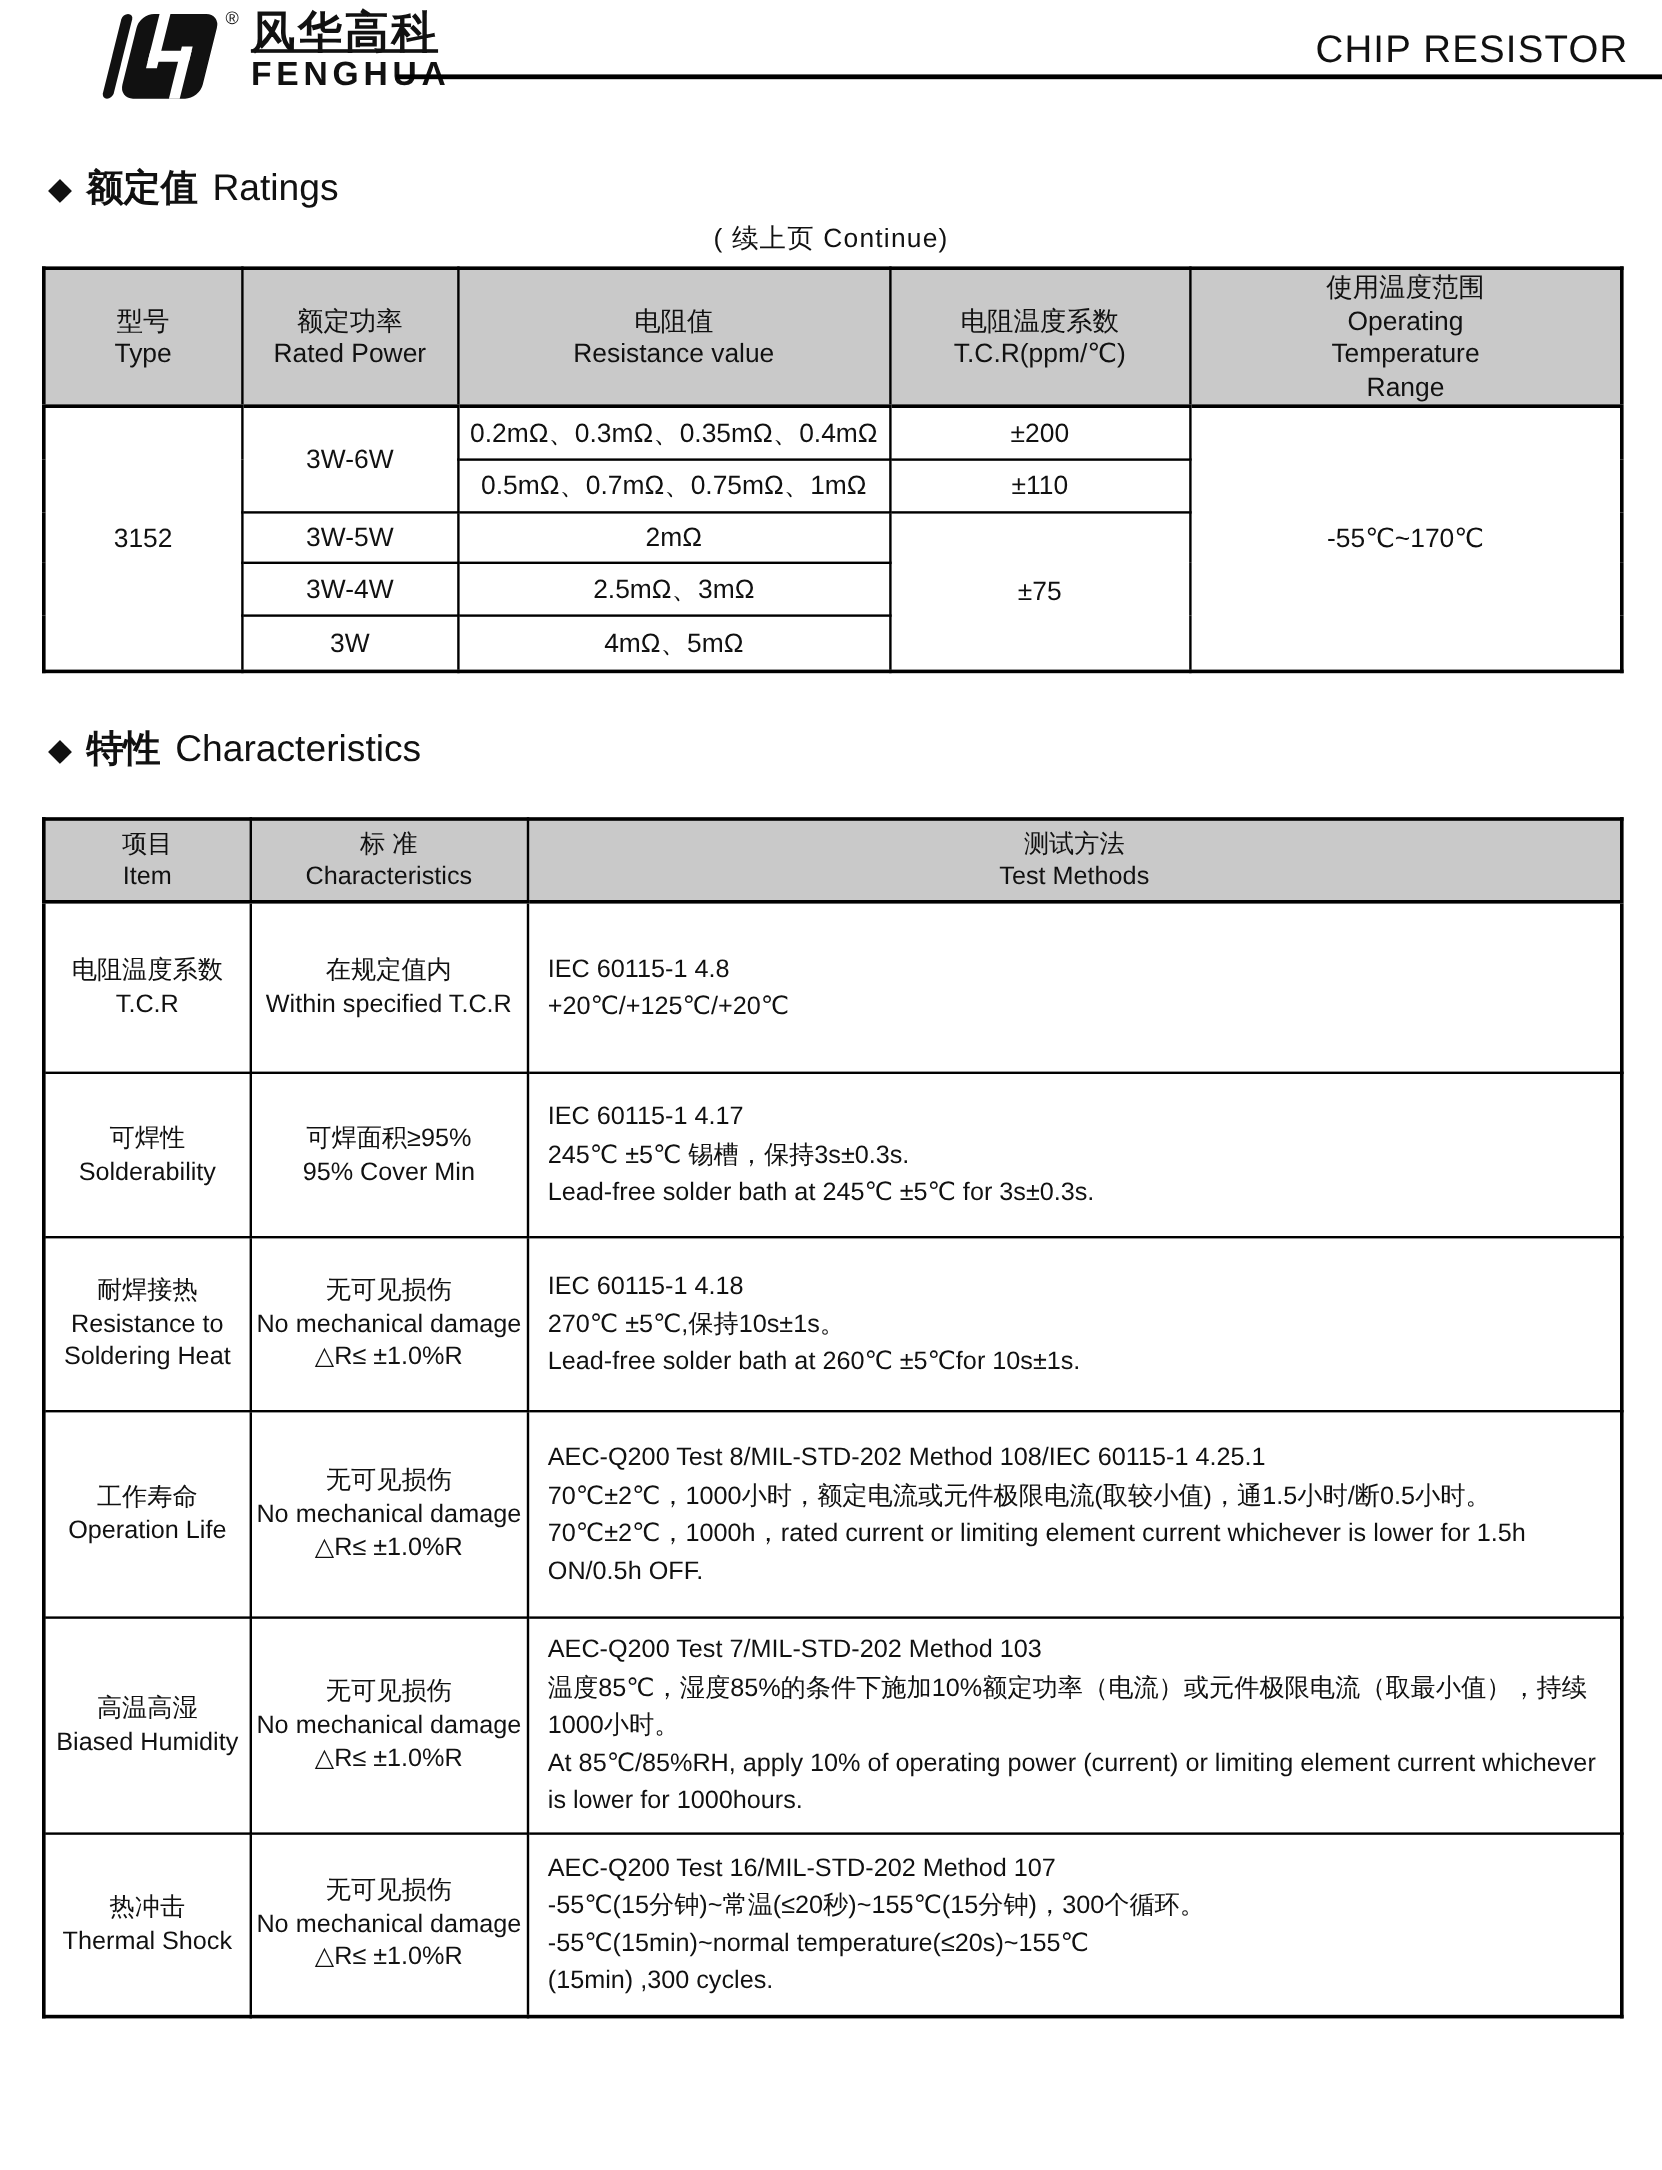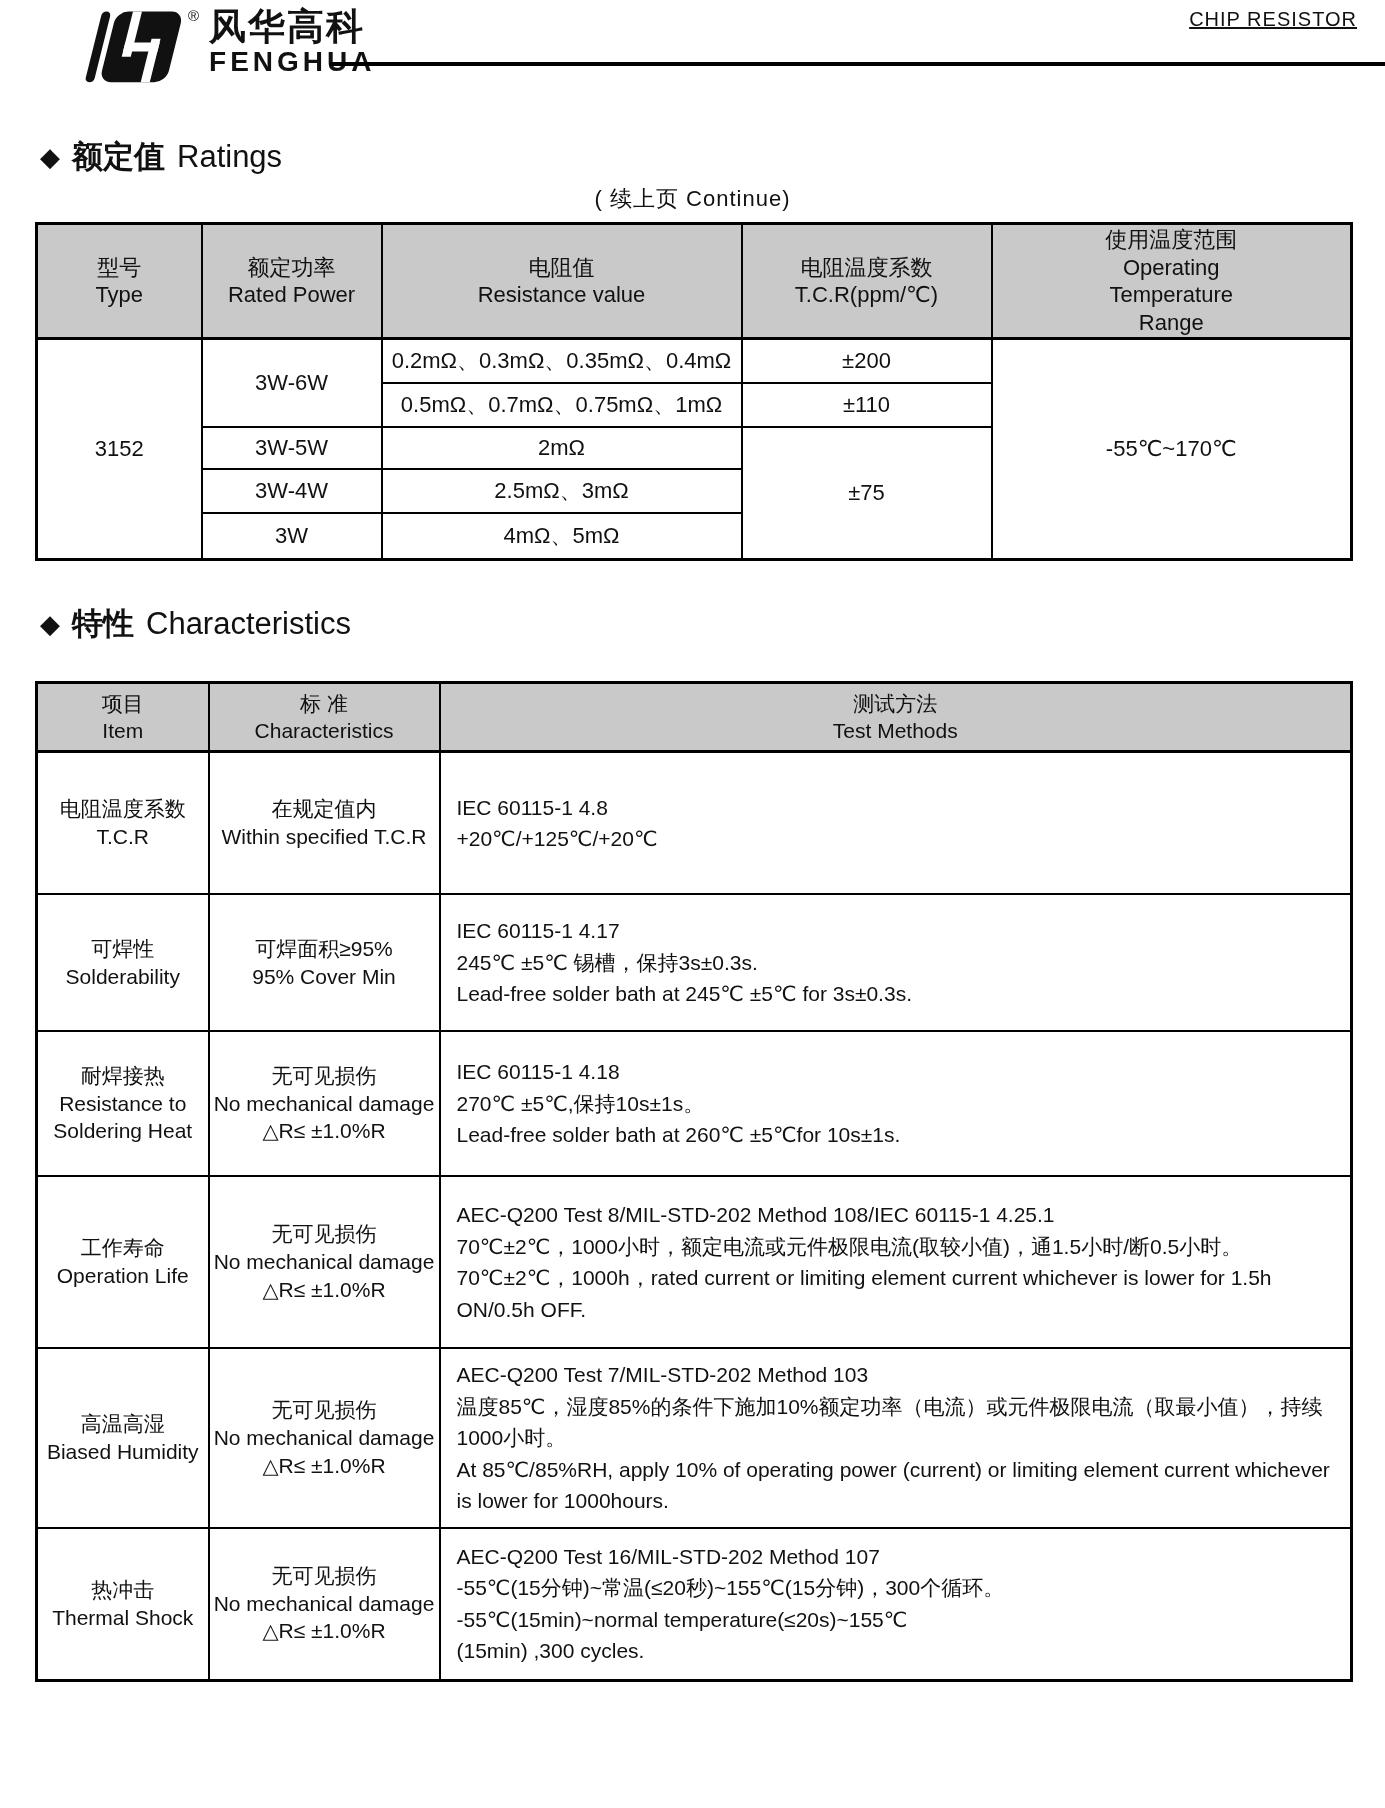--- a/index.html
+++ b/index.html
@@ -10,23 +10,23 @@
     position:relative;
     overflow:hidden;
   }
   .page{position:relative;width:1385px;height:1808px;}
 
   
   .top{display:flex;justify-content:space-between;align-items:flex-start;padding:8px 28px 0 72px;}
   .brand{display:flex;align-items:flex-start;gap:8px;}
   .logo{width:112px;height:76px;flex:0 0 auto;}
   .reg{font-size:15px;line-height:1;margin:0 2px 0 -4px;}
-  .brand-cn{font-size:37px;font-weight:bold;letter-spacing:2px;line-height:1.05;}
+  .brand-cn{font-size:37px;font-weight:bold;letter-spacing:2px;line-height:1.05;text-decoration:underline;}
   .brand-en{font-size:28px;font-weight:bold;letter-spacing:4px;line-height:1.05;margin-top:0;}
-  .doc-title{font-size:20px;letter-spacing:1px;margin-top:0;text-decoration:underline;}
+  .doc-title{font-size:32px;letter-spacing:1px;margin-top:15px;}
   .header-rule{position:absolute;left:330px;right:0;top:62px;height:4px;background:#000;}
 
   
   .section-title{display:flex;align-items:center;gap:12px;margin-left:40px;font-size:31px;}
   .section-title .diamond{font-size:26px;line-height:1;}
   .section-title .st-cn{font-weight:bold;}
   .section-title .st-en{font-weight:normal;}
   .ratings-title{margin-top:52px;}
   .char-title{margin-top:42px;}
   .continue-note{text-align:center;font-size:22px;margin-top:6px;letter-spacing:1px;}

